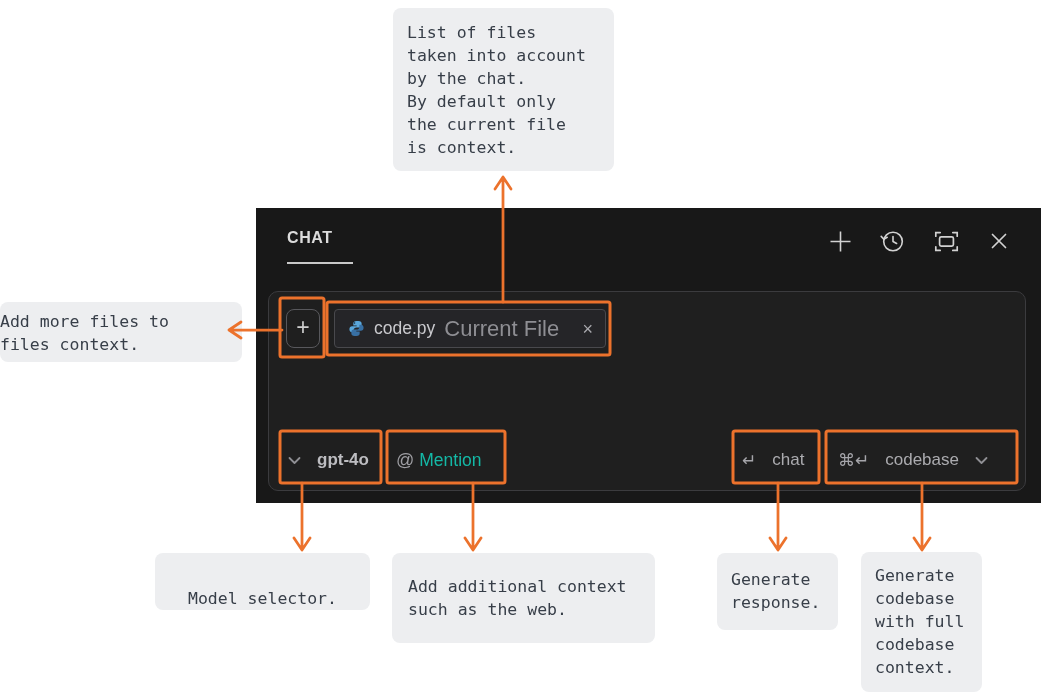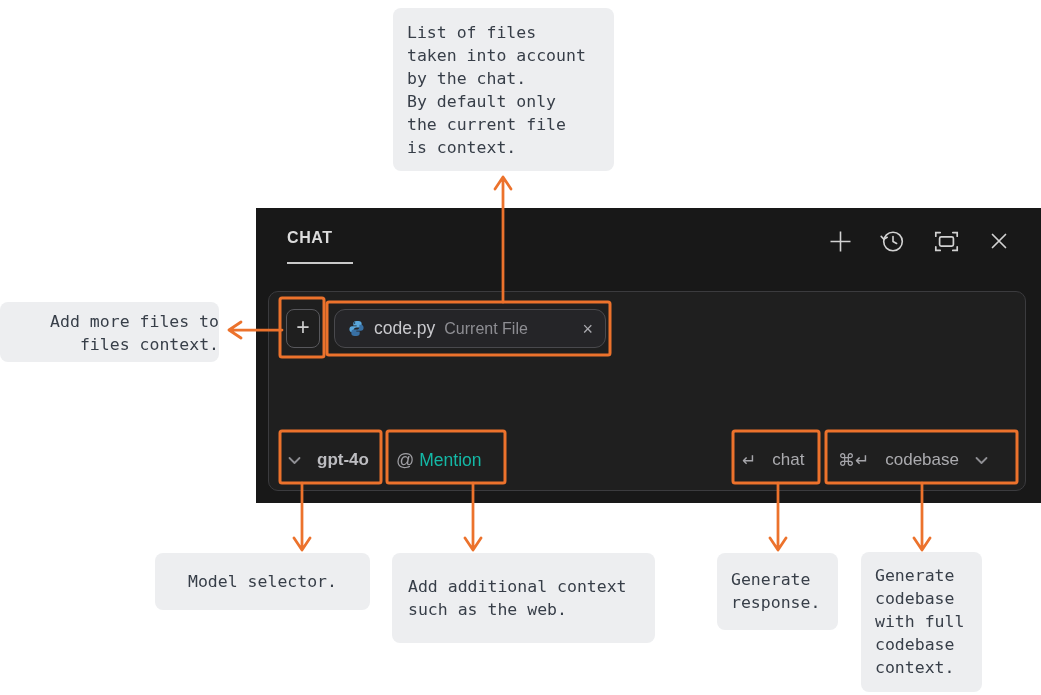--- a/index.html
+++ b/index.html
@@ -4,45 +4,45 @@
 <style>
   html,body{margin:0;padding:0;background:#ffffff;}
   .stage{position:relative;width:1041px;height:695px;background:#ffffff;overflow:hidden;
          font-family:"Liberation Sans",sans-serif;}
 
   
   .note{position:absolute;background:#EDEEF0;border-radius:8px;color:#373E48;
         font-family:"DejaVu Sans Mono",monospace;font-size:16.5px;line-height:23px;
         box-sizing:border-box;white-space:nowrap;}
   .note-files{left:393px;top:8px;width:221px;height:163px;padding:13px 8px 0 14px;}
-  .note-add-files{left:0px;top:302px;width:219px;height:60px;padding-top:8px;text-align:right;}
-  .note-model{left:155px;top:553px;width:215px;height:57px;display:flex;align-items:center;justify-content:center;}
+  .note-add-files{left:0px;top:302px;width:242px;height:60px;padding-top:8px;text-align:left;}
+  .note-model{left:155px;top:553px;width:215px;height:57px;display:flex;align-items:flex-end;justify-content:center;}
   .note-context{left:392px;top:553px;width:263px;height:90px;padding:22px 0 16px 16px;}
   .note-generate{left:717px;top:553px;width:121px;height:77px;padding:15px 0 0 14px;}
   .note-codebase{left:861px;top:552px;width:121px;height:140px;padding:12px 0 0 14px;}
 
   
   .panel{position:absolute;left:256px;top:208px;width:785px;height:295px;background:#181818;}
   .panel-title{position:absolute;left:31px;top:21px;font-size:16px;font-weight:700;
                letter-spacing:.6px;color:#dcdcdc;}
   .tab-underline{position:absolute;left:31px;top:54px;width:66px;height:2px;background:#c9c9c9;}
   .header-icons{position:absolute;top:20px;right:29px;display:flex;gap:27px;align-items:center;color:#d2d2d2;}
   .hicon{display:flex;align-items:center;justify-content:center;width:26px;height:26px;cursor:pointer;}
 
   .input-box{position:absolute;left:12px;top:83px;width:758px;height:200px;background:#1f1f1f;
              border:1px solid #3b3b3e;border-radius:10px;box-sizing:border-box;}
   .add-btn{position:absolute;left:17px;top:17px;width:34px;height:39px;background:transparent;
            border:1px solid #58585c;border-radius:8px;color:#cfcfcf;font-size:23px;font-weight:300;
            display:flex;align-items:center;justify-content:center;line-height:1;cursor:pointer;
            font-family:"Liberation Sans",sans-serif;padding:0 0 2px 0;}
   .chip{position:absolute;left:65px;top:17px;width:272px;height:39px;background:#252528;
-        border:1px solid #49494d;border-radius:11px;box-sizing:border-box;display:flex;
+        border:1px solid #49494d;border-radius:4px;box-sizing:border-box;display:flex;
         align-items:center;padding:0 12px 0 13px;gap:9px;cursor:pointer;}
   .chip-file{color:#c9c9cd;font-size:17.5px;}
-  .chip-badge{color:#8e8e93;font-size:16px;}
+  .chip-badge{color:#8e8e93;font-size:22px;}
   .chip-close{margin-left:auto;color:#a9a9ae;font-size:18px;cursor:pointer;line-height:1;}
 
   .ctl{position:absolute;display:flex;align-items:center;gap:16px;height:32px;cursor:pointer;
        font-size:17px;color:#a9a9ad;}
   .ctl-model{left:19px;top:152px;color:#8f8f94;}
   .ctl-model .lbl{color:#bdbdc1;font-weight:600;}
   .ctl-mention{left:127px;top:152px;gap:5px;}
   .ctl-mention .at{font-size:18px;color:#9e9ea3;}
   .ctl-mention .lbl{color:#14b8a6;font-size:17.5px;}
   .ctl-chat{left:473px;top:152px;}

